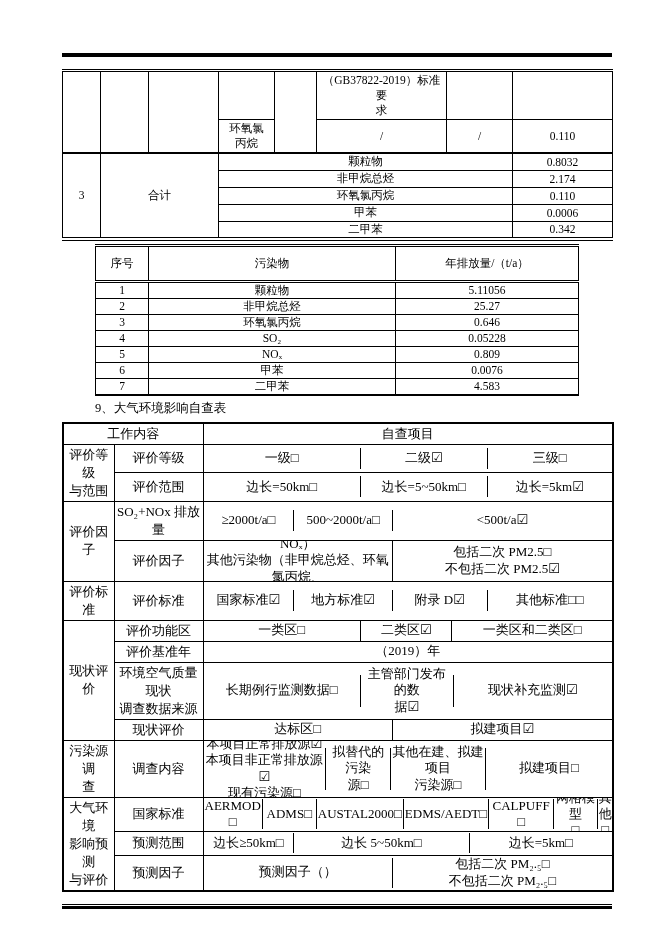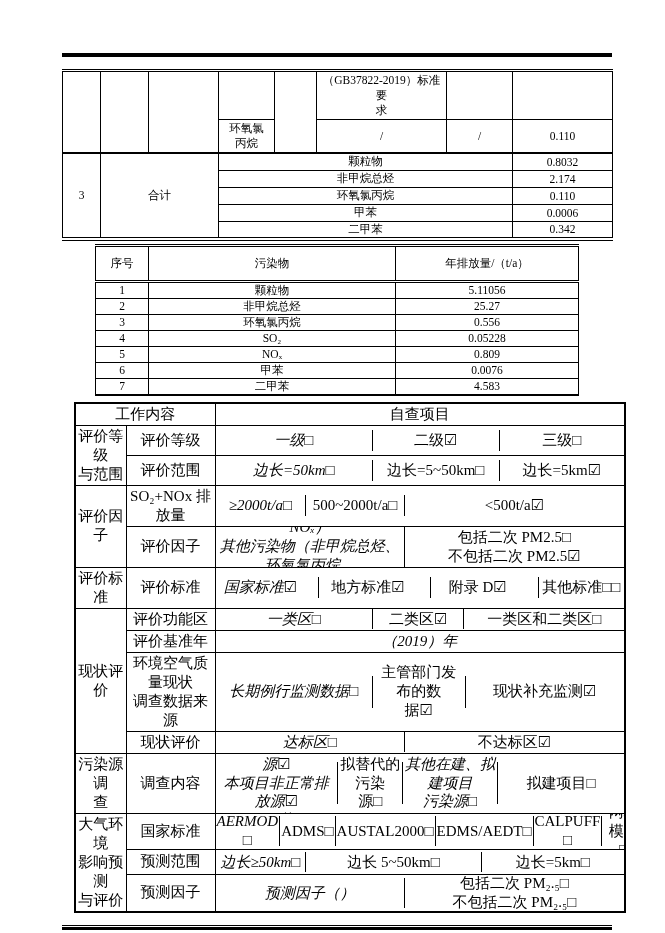--- a/index.html
+++ b/index.html
@@ -33,30 +33,30 @@
   #t13-title{margin-top:7px;}
   #t13{width:483px;margin-left:33px;margin-top:3px;font-size:11.5px;
     border-top:3px double #000;border-bottom:2px solid #000;}
   #t13 th{font-weight:normal;height:36px;border-bottom:3px double #000;}
   #t13 td{height:16px;padding:0 2px;}
 
   .section-heading{font-size:12.5px;margin-top:5px;margin-left:33px;line-height:15px;}
   #t14-title{margin-top:13px;}
 
   
-  #t14{width:550px;margin-top:6px;font-size:15px;border:2px solid #000;margin-left:12px;}
+  #t14{width:550px;margin-top:6px;font-size:13px;border:2px solid #000;}
   #t14 td{padding:1px 2px;}
   #t14 td.hd{height:20px;}
   #t14 td.optcell{padding:0;}
   .opts{display:flex;width:100%;align-items:stretch;}
   .opt{
     border-left:1px solid #000;display:flex;align-items:center;justify-content:center;
     text-align:center;white-space:pre-line;line-height:1.25;padding:0 1px;box-sizing:border-box;
   }
-  .opt:first-child{border-left:none;font-style:italic;}
+  .opt:first-child{border-left:none;}
 
   .footer-rule{margin-top:12px;border-top:1px solid #000;}
   .footer-bar{height:3px;background:#000;margin-top:1px;}
   .page-number{font-size:10px;margin-top:4px;text-align:left;}
 </style>
 </head>
 <body>
 
 <div class="page">
   <div class="content">
@@ -139,21 +139,21 @@
             <td>5.11056</td>
           </tr>
           <tr>
             <td>2</td>
             <td>非甲烷总烃</td>
             <td>25.27</td>
           </tr>
           <tr>
             <td>3</td>
             <td>环氧氯丙烷</td>
-            <td>0.556</td>
+            <td>0.646</td>
           </tr>
           <tr>
             <td>4</td>
             <td>SO₂</td>
             <td>0.05228</td>
           </tr>
           <tr>
             <td>5</td>
             <td>NOₓ</td>
             <td>0.809</td>
@@ -164,20 +164,21 @@
             <td>0.0076</td>
           </tr>
           <tr>
             <td>7</td>
             <td>二甲苯</td>
             <td>4.583</td>
           </tr>
         </tbody>
     </table>
 
+    <div class="section-heading">9、大气环境影响自查表</div>
 
 
     <table id="t14">
       <colgroup>
           <col style="width:51px">
           <col style="width:89px">
           <col style="width:410px">
         </colgroup>
       <tbody id="t14-body">
         <tr>
@@ -202,49 +203,49 @@
           <tr>
             <td>评价因子</td>
             <td class="optcell"><div class="opts" style="height: 40px;"><div class="opt" style="flex: 0 0 46.1%;">基本污染物（PM₁₀、SO₂、NOₓ）
 其他污染物（非甲烷总烃、环氧氯丙烷、
 甲苯、二甲苯）</div><div class="opt" style="flex: 1 1 auto;">包括二次 PM2.5□
 不包括二次 PM2.5☑</div></div></td>
           </tr>
           <tr>
             <td rowspan="1">评价标准</td>
             <td>评价标准</td>
-            <td class="optcell"><div class="opts" style="height: 21px; gap: 13px;"><div class="opt" style="flex: 0 0 22%;">国家标准☑</div><div class="opt" style="flex: 0 0 24.1%;">地方标准☑</div><div class="opt" style="flex: 0 0 23.2%;">附录 D☑</div><div class="opt" style="flex: 1 1 auto;">其他标准□□</div></div></td>
+            <td class="optcell"><div class="opts" style="height: 21px;"><div class="opt" style="flex: 0 0 22%;">国家标准☑</div><div class="opt" style="flex: 0 0 24.1%;">地方标准☑</div><div class="opt" style="flex: 0 0 23.2%;">附录 D☑</div><div class="opt" style="flex: 1 1 auto;">其他标准□□</div></div></td>
           </tr>
           <tr>
             <td rowspan="4">现状评价</td>
             <td>评价功能区</td>
             <td class="optcell"><div class="opts" style="height: 20px;"><div class="opt" style="flex: 0 0 38.3%;">一类区□</div><div class="opt" style="flex: 0 0 22.4%;">二类区☑</div><div class="opt" style="flex: 1 1 auto;">一类区和二类区□</div></div></td>
           </tr>
           <tr>
             <td>评价基准年</td>
             <td class="optcell"><div class="opts" style="height: 20px;"><div class="opt" style="flex: 1 1 auto;">（2019）年</div></div></td>
           </tr>
           <tr>
             <td>环境空气质量现状
 调查数据来源</td>
             <td class="optcell"><div class="opts" style="height: 32px;"><div class="opt" style="flex: 0 0 38.3%;">长期例行监测数据□</div><div class="opt" style="flex: 0 0 22.7%;">主管部门发布的数
 据☑</div><div class="opt" style="flex: 1 1 auto;">现状补充监测☑</div></div></td>
           </tr>
           <tr>
             <td>现状评价</td>
-            <td class="optcell"><div class="opts" style="height: 20px;"><div class="opt" style="flex: 0 0 46.1%;">达标区□</div><div class="opt" style="flex: 1 1 auto;">不达标区☑</div></div></td>
+            <td class="optcell"><div class="opts" style="height: 20px;"><div class="opt" style="flex: 0 0 46.1%;">达标区□</div><div class="opt" style="flex: 1 1 auto;">拟建项目☑</div></div></td>
           </tr>
           <tr>
             <td rowspan="1">污染源调
 查</td>
             <td>调查内容</td>
             <td class="optcell"><div class="opts" style="height: 42px;"><div class="opt" style="flex: 0 0 29.8%;">本项目正常排放源☑
 本项目非正常排放源☑
 现有污染源□</div><div class="opt" style="flex: 0 0 15.9%;">拟替代的污染
-源□</div><div class="opt" style="flex: 0 0 23.2%; font-style: italic;">其他在建、拟建项目
+源□</div><div class="opt" style="flex: 0 0 23.2%;">其他在建、拟建项目
 污染源□</div><div class="opt" style="flex: 1 1 auto;">拟建项目□</div></div></td>
           </tr>
           <tr>
             <td rowspan="3">大气环境
 影响预测
 与评价</td>
             <td>国家标准</td>
             <td class="optcell"><div class="opts" style="height: 30px;"><div class="opt" style="flex: 0 0 12.2%;">AERMOD
 □</div><div class="opt" style="flex: 0 0 13.2%;">ADMS□</div><div class="opt" style="flex: 0 0 20.2%;">AUSTAL2000□</div><div class="opt" style="flex: 0 0 16.3%;">EDMS/AEDT□</div><div class="opt" style="flex: 0 0 15.9%;">CALPUFF
 □</div><div class="opt" style="flex: 0 0 10.7%;">网格模型

